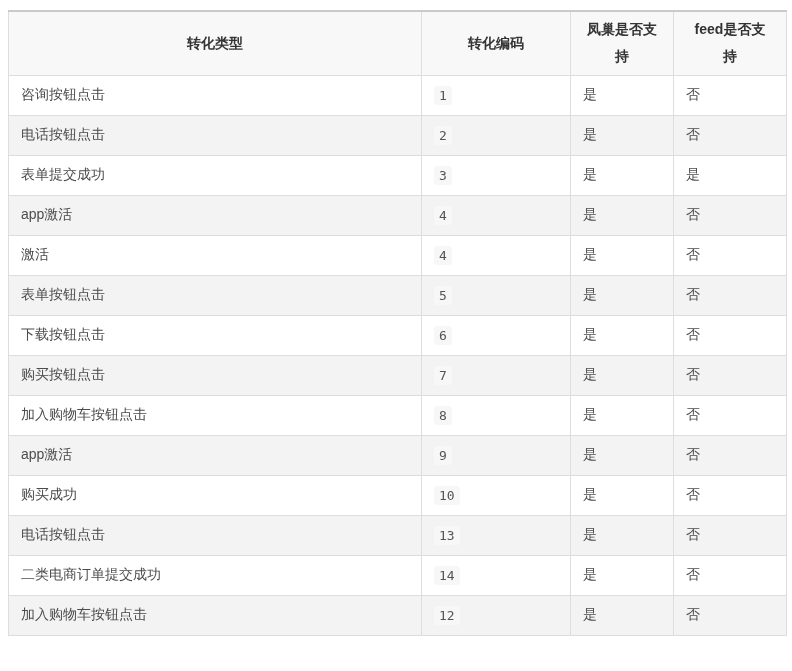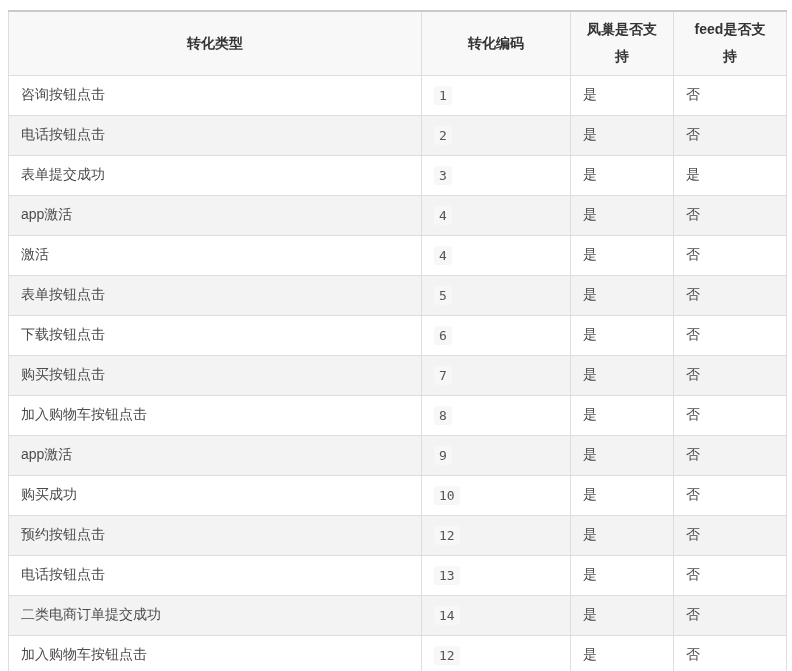--- a/index.html
+++ b/index.html
@@ -156,26 +156,20 @@
           <td>否</td>
         </tr>
 
         <tr>
           <td>购买成功</td>
           <td><code class="code-chip">10</code></td>
           <td>是</td>
           <td>否</td>
         </tr>
 
-        <tr>
-          <td>预约按钮点击</td>
-          <td><code class="code-chip">12</code></td>
-          <td>是</td>
-          <td>否</td>
-        </tr>
 
         <tr>
           <td>电话按钮点击</td>
           <td><code class="code-chip">13</code></td>
           <td>是</td>
           <td>否</td>
         </tr>
 
         <tr>
           <td>二类电商订单提交成功</td>

